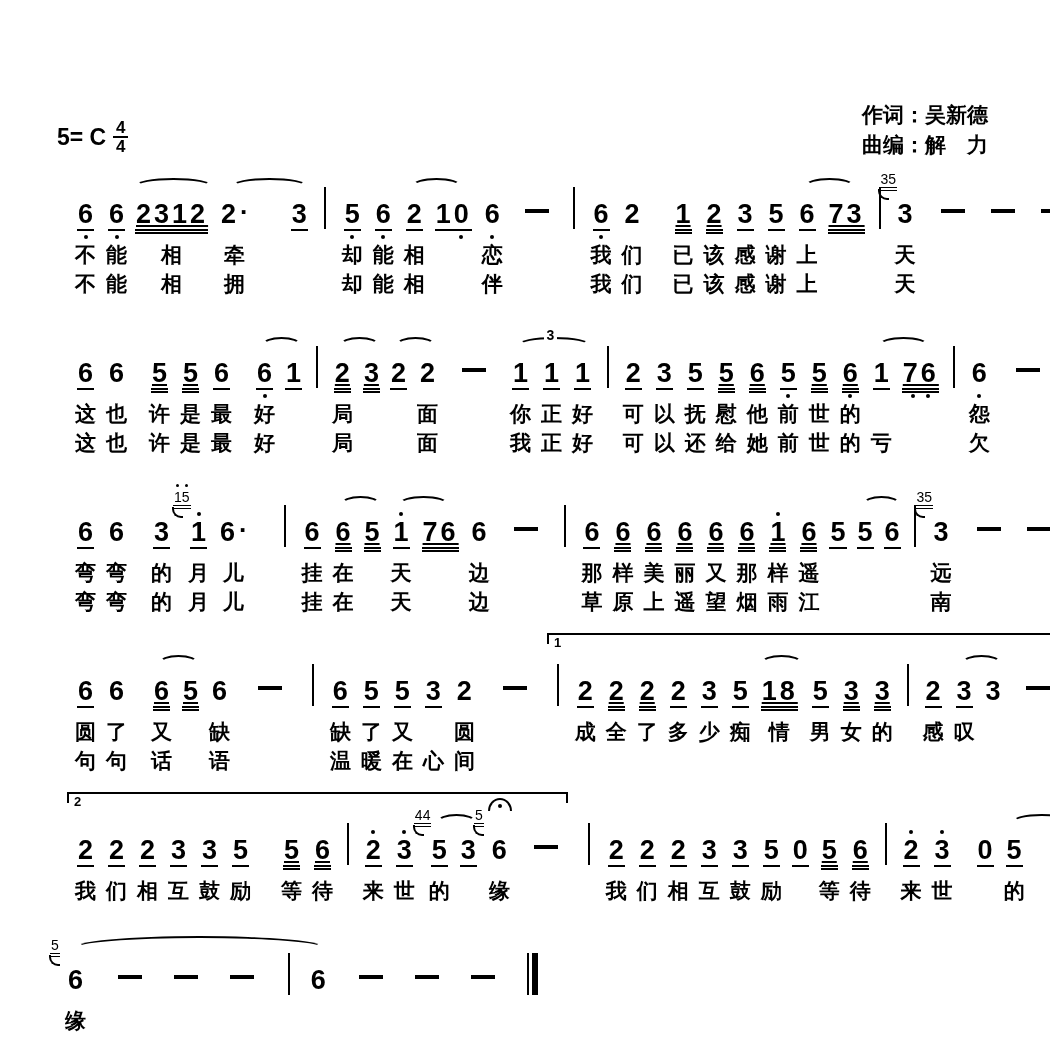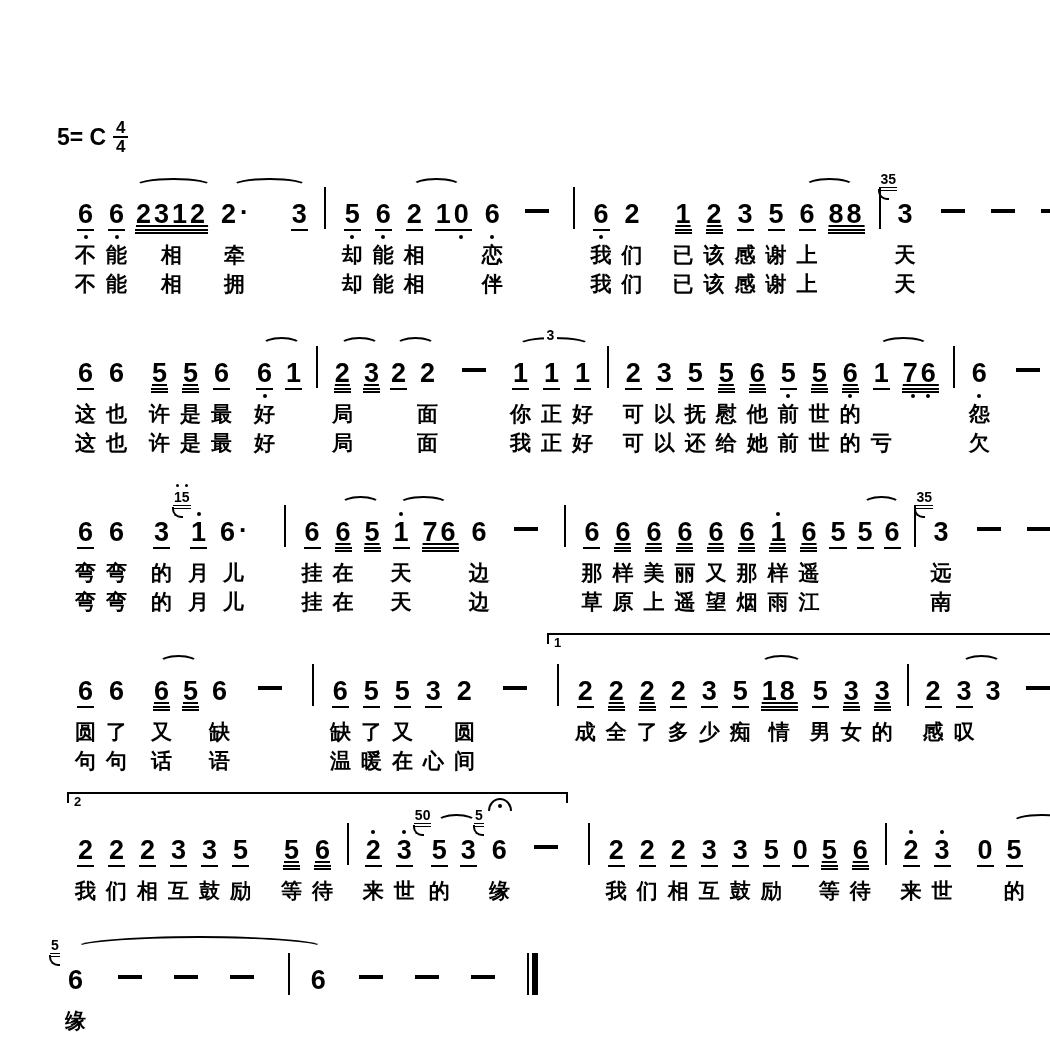--- a/index.html
+++ b/index.html
@@ -25,40 +25,44 @@
   .adot { font-size:26px; line-height:26px; margin-left:3px; font-weight:bold; }
   .lo { height:10px; display:flex; justify-content:center; margin-top:-7px; }
   .loslot { width:15px; display:flex; justify-content:center; }
   .ld { width:4px; height:4px; border-radius:50%; background:#000; margin-top:4px; }
   .ly { height:29px; font-size:21px; font-weight:bold; line-height:28px; white-space:nowrap; }
   .dashbar { width:24px; height:4px; background:#000; margin-top:17px; }
   .vbar { width:2px; height:42px; background:#000; margin-top:-5px; }
   .thickbar { width:6px; height:42px; background:#000; }
   .rpt { display:flex; gap:3px; margin-top:-5px; align-items:center; }
   .rpt .vbar, .rpt .thickbar { margin-top:0; }
-  .grace { position:absolute; top:-20px; left:-15px; font-size:14px; font-weight:bold; line-height:15px;
+  .grace { position:absolute; top:-20px; left:-15px; font-size:14px; font-weight:normal; line-height:15px;
            border-bottom:4px double #000; padding:0 1px; white-space:nowrap;text-align:center; }
   .gdots { position:absolute; top:-26px; left:-12px; display:flex; gap:6px; }
   .gd { width:3px; height:3px; background:#000; border-radius:50%; }
   .ghook { position:absolute; top:-3px; left:-16px; width:9px; height:9px;
            border-left:2px solid #000; border-bottom:2px solid #000; border-bottom-left-radius:9px; }
   .slur { position:absolute; border:2px solid transparent; border-top:2px solid #000; border-radius:50%; height:12px; }
   .ferm { position:absolute; top:-30px; left:55%; transform:translateX(-50%); width:20px; height:11px;
           border:2px solid #000; border-bottom:none; border-radius:50% 50% 0 0 / 100% 100% 0 0; }
   .ferm::after { content:""; position:absolute; left:50%; top:4px; transform:translateX(-50%);
                  width:4px; height:4px; background:#000; border-radius:50%; }
   .bracket { position:absolute; top:0; height:9px; border-top:2px solid #000;
              border-left:2px solid #000; border-right:2px solid #000; }
   .blabel { position:absolute; top:0; left:5px; font-size:13px; font-weight:bold; }
   .tlabel { position:absolute; font-size:14px; font-weight:bold; background:#fff; padding:0 3px; z-index:2; }
 </style>
 </head>
 <body>
 
 <div class="page">
+  <div class="credits">
+    <div>作词：吴新德</div>
+    <div>曲编：解　力</div>
+  </div>
   <div class="keysig">
     <span>5= C</span>
     <span class="frac">
       <span>4</span>
       <span class="fline"></span>
       <span>4</span>
     </span>
   </div>
   <div class="score">
       <div class="system">
@@ -257,21 +261,21 @@
             <div class="nt">
               <span class="dgt u1">6</span>
             </div>
             <div class="lo"></div>
             <div class="ly">上</div>
             <div class="ly">上</div>
           </div>
           <div class="col" style="margin-right: 12px;">
             <div class="hi"></div>
             <div class="nt">
-              <span class="dgt multi u2">88</span>
+              <span class="dgt multi u2">73</span>
             </div>
             <div class="lo"></div>
             <div class="ly">&nbsp;</div>
             <div class="ly">&nbsp;</div>
           </div>
           <div class="col" style="margin-right: 12px;">
             <div class="vbar"></div>
             <div class="ly">&nbsp;</div>
             <div class="ly">&nbsp;</div>
           </div>
@@ -1183,21 +1187,21 @@
             </div>
             <div class="lo"></div>
             <div class="ly">世</div>
           </div>
           <div class="col">
             <div class="hi"></div>
             <div class="nt">
               <span class="dgt u1">5</span>
             </div>
             <div class="lo"></div>
-            <span class="grace">50</span>
+            <span class="grace">44</span>
             <div class="ghook"></div>
             <div class="ly">的</div>
           </div>
           <div class="col" style="margin-right: 12px;">
             <div class="hi"></div>
             <div class="nt">
               <span class="dgt u1">3</span>
             </div>
             <div class="lo"></div>
             <div class="ly">&nbsp;</div>

